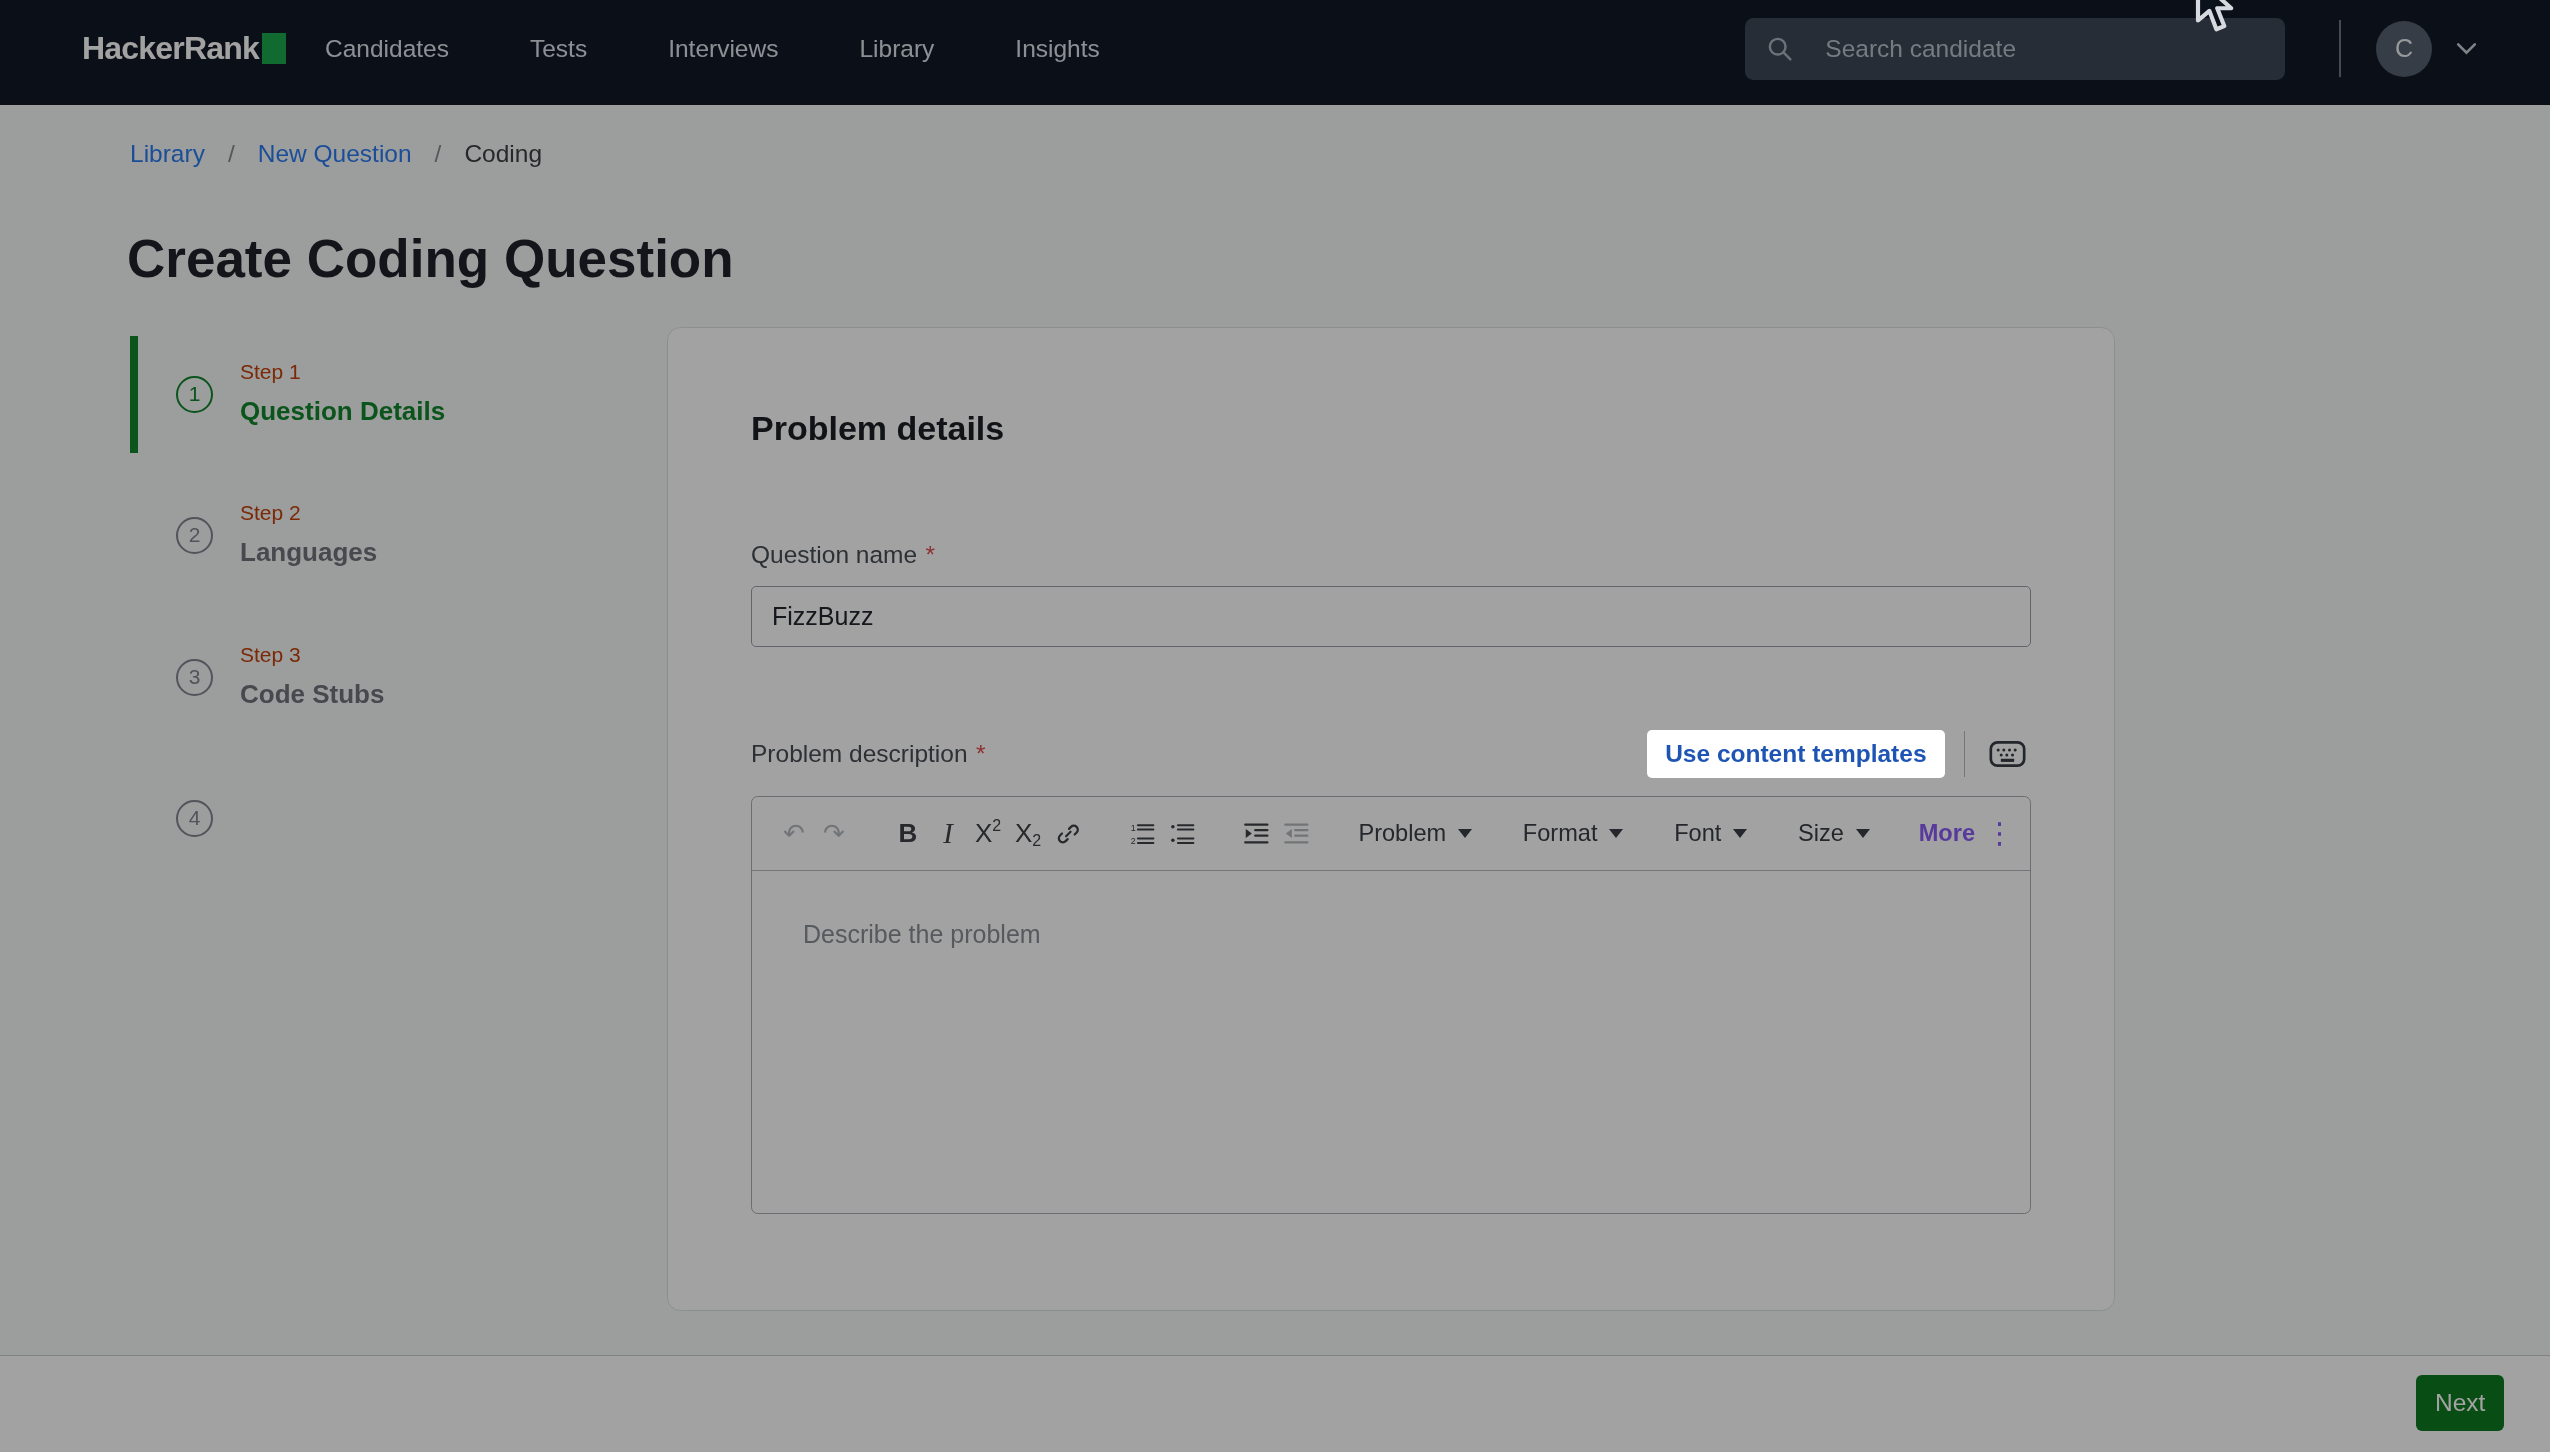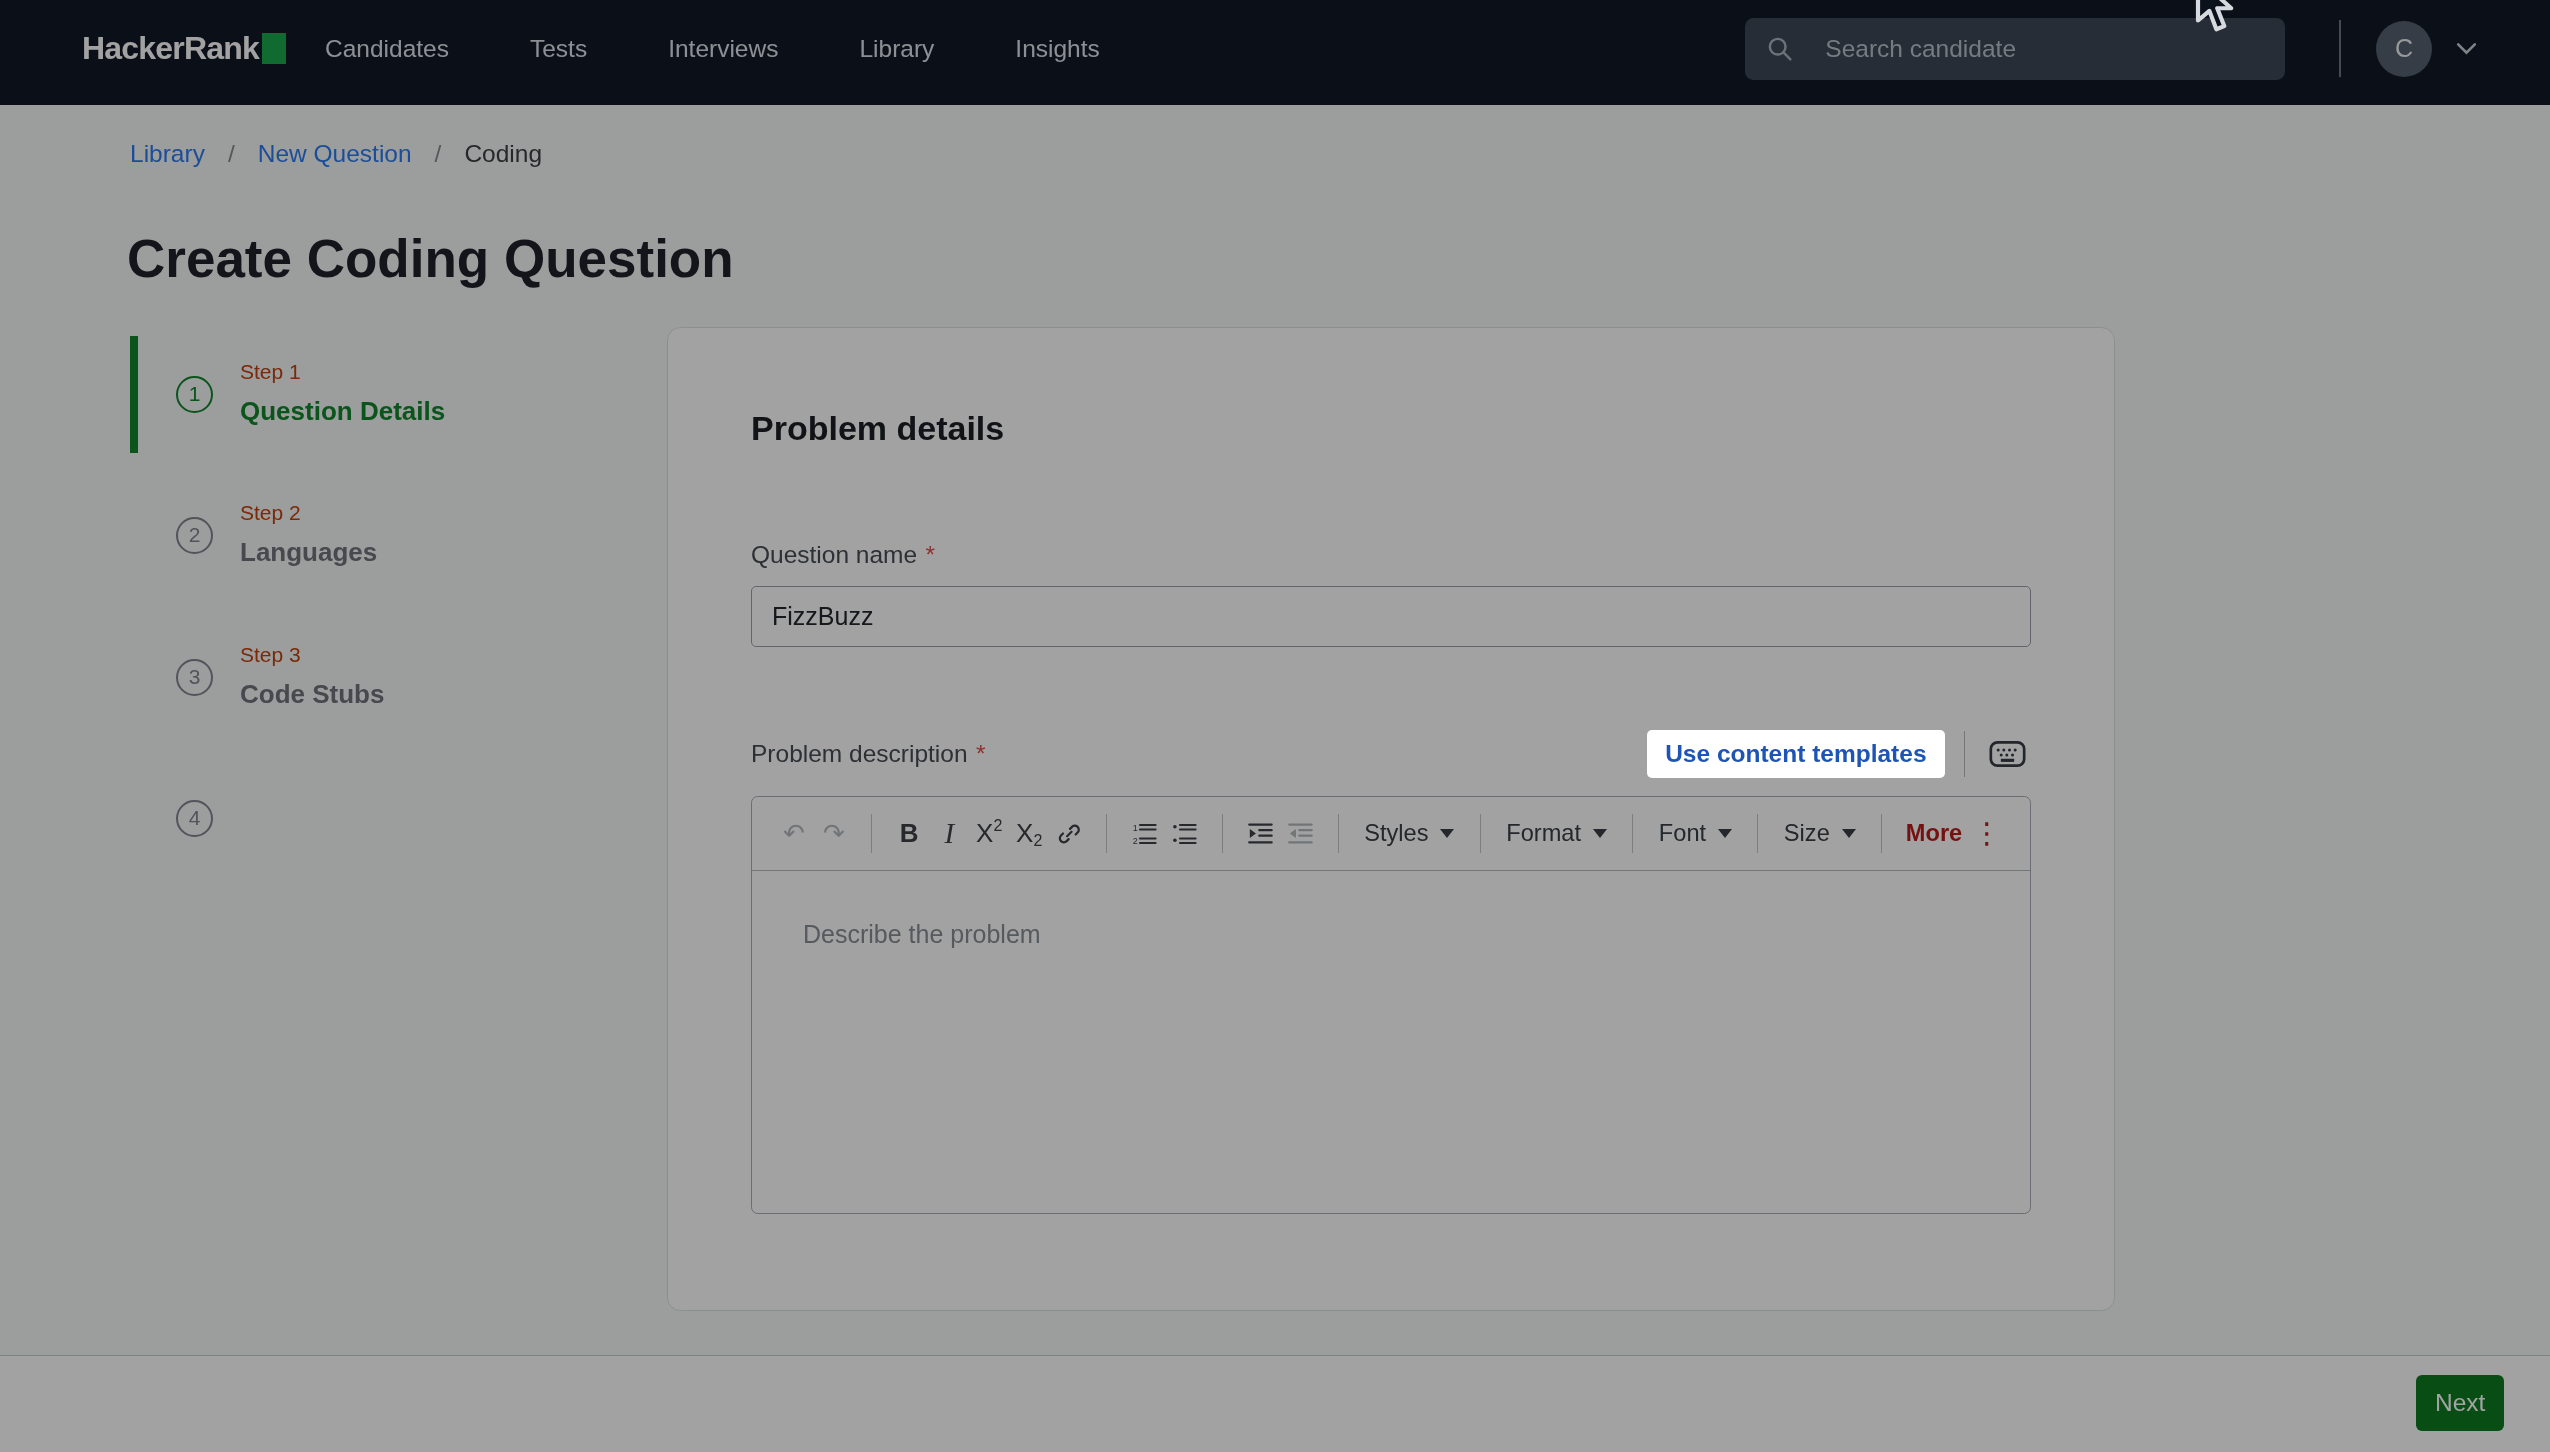--- a/index.html
+++ b/index.html
@@ -98,21 +98,21 @@
   .tbtn.disabled{color:#b4b8bc;cursor:default;}
   .tsep{width:1.7px;height:39px;background:#c4c8cd;margin:0 17px;}
   .glyph-b{font-weight:800;}
   .glyph-i{font-family:"Liberation Serif",serif;font-style:italic;font-size:29px;}
   .supsub{display:flex;align-items:flex-start;}
   .supsub.sub{align-items:flex-end;}
   .supsub .small{font-size:16px;line-height:16px;}
   .dropdown{display:flex;align-items:center;gap:11.8px;color:#3a3e44;font-size:23.6px;
     cursor:pointer;background:none;border:none;padding:0 8.4px;height:47px;font-family:"Liberation Sans",sans-serif;}
   .caret{width:0;height:0;border-left:7.6px solid transparent;border-right:7.6px solid transparent;border-top:9.3px solid #3a3e44;}
-  .more-btn{display:flex;align-items:center;gap:10px;color:#b91c1c;font-size:23.6px;font-weight:700;
+  .more-btn{display:flex;align-items:center;gap:10px;color:#8b5cf6;font-size:23.6px;font-weight:700;
     cursor:pointer;background:none;border:none;height:47px;padding:0 6.7px;font-family:"Liberation Sans",sans-serif;}
   .vdots{font-size:29px;font-weight:400;line-height:25px;}
   .editor-body{padding:49px 51px;cursor:text;height:calc(100% - 76px);box-sizing:border-box;}
   .editor-placeholder{font-size:25px;color:#888d93;}
   
   .footer{
     position:absolute;left:0;bottom:0;width:2550px;height:97px;background:#ffffff;
     border-top:1.7px solid #c9cdd1;box-sizing:border-box;
   }
   .next-btn{
@@ -314,21 +314,21 @@
           <path d="M8 8 L2.5 12 L8 16 Z" fill="currentColor" stroke="none"></path>
           <line x1="2" y1="4" x2="22" y2="4"></line>
           <line x1="11" y1="9" x2="22" y2="9"></line>
           <line x1="11" y1="14" x2="22" y2="14"></line>
           <line x1="2" y1="20" x2="22" y2="20"></line>
         </svg>
       </button>
       <span class="tsep"></span>
 
       <button class="dropdown">
-        <span>Styles</span>
+        <span>Problem</span>
         <span class="caret"></span>
       </button>
       <span class="tsep"></span>
 
       <button class="dropdown">
         <span>Format</span>
         <span class="caret"></span>
       </button>
       <span class="tsep"></span>
 

